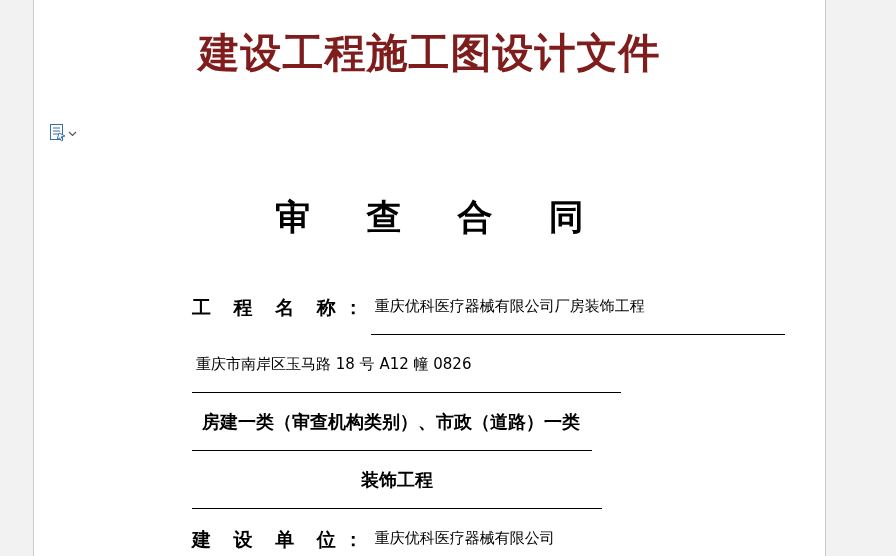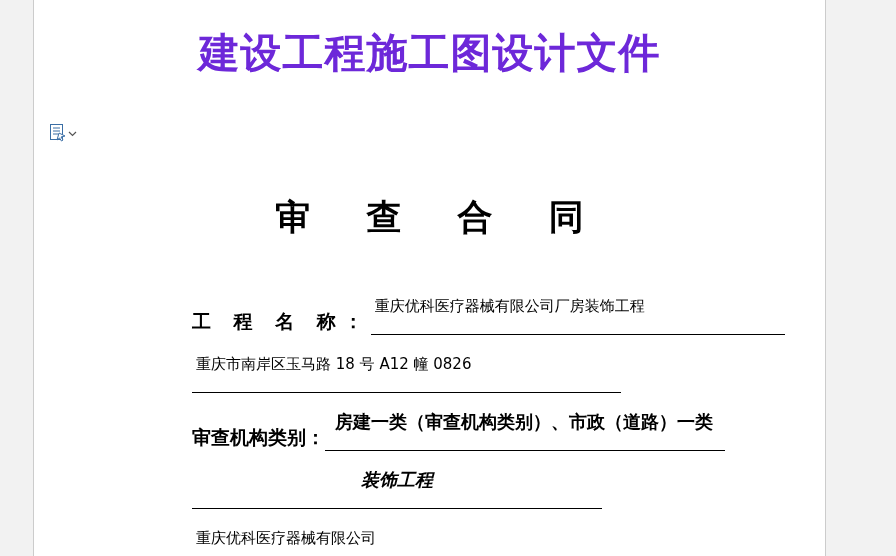--- a/index.html
+++ b/index.html
@@ -32,41 +32,41 @@
     overflow: hidden;
   }
   .doc-title {
     margin: 0;
     padding-top: 26px;
     text-align: center;
     font-family: "DejaVu Sans", "Liberation Sans", sans-serif;
     font-weight: bold;
     font-size: 41px;
     letter-spacing: 1px;
-    color: #6d28d9;
+    color: #7f1d1d;
   }
   .doc-subtitle {
     margin: 1px;
     padding-top: 112px;
     text-align: center;
     font-family: "DejaVu Sans", "Liberation Sans", sans-serif;
     font-weight: bold;
     font-size: 35px;
     letter-spacing: 22px;
     text-indent: 22px;
     color: #000000;
   }
   .fields {
     margin-top: 54px;
     padding-left: 158px;
     padding-right: 40px;
   }
   .field-row {
     display: flex;
-    align-items: flex-end;
+    align-items: flex-start;
     margin-bottom: 18px;
     font-size: 18px;
     color: #000;
   }
   .field-label {
     font-family: "DejaVu Sans", "Liberation Sans", sans-serif;
     font-weight: bold;
     font-size: 19px;
     white-space: nowrap;
     flex: 0 0 auto;
@@ -88,21 +88,20 @@
     overflow: hidden;
     color: #000;
   }
   .field-value.big {
     font-size: 18px;
     font-weight: bold;
   }
   .field-value.center {
     text-align: center;
     padding-left: 0;
-    font-style: italic;
   }
   .field-value.pad-left {
     padding-left: 10px;
   }
   .field-row.r-contract .field-value {
     max-width: 365px;
   }
   .field-row.r-agency .field-value {
     max-width: 390px;
   }
@@ -143,29 +142,29 @@
         <span class="field-label spaced">工 程 名 称：</span>
         <span class="field-value">重庆优科医疗器械有限公司厂房装饰工程</span>
       </div>
 
       <div class="field-row r-place">
         <span class="field-value">重庆市南岸区玉马路 18 号 A12 幢 0826</span>
       </div>
 
 
       <div class="field-row r-agency">
-        <span class="field-label">审查机构类别：</span>
         <span class="field-value big pad-left">房建一类（审查机构类别）、市政（道路）一类</span>
       </div>
 
       <div class="field-row r-type">
         <span class="field-value big center">装饰工程</span>
       </div>
 
       <div class="field-row r-unit">
+        <span class="field-label spaced">建 设 单 位：</span>
         <span class="field-value">重庆优科医疗器械有限公司</span>
       </div>
 
     </div>
   </div>
 
   <div class="float-icon">
     <span>
       <svg width="16" height="18" viewBox="0 0 16 18" xmlns="http://www.w3.org/2000/svg">
         <rect x="0.5" y="0.5" width="12" height="15" fill="#ffffff" stroke="#3a6ea5" stroke-width="1"></rect>

